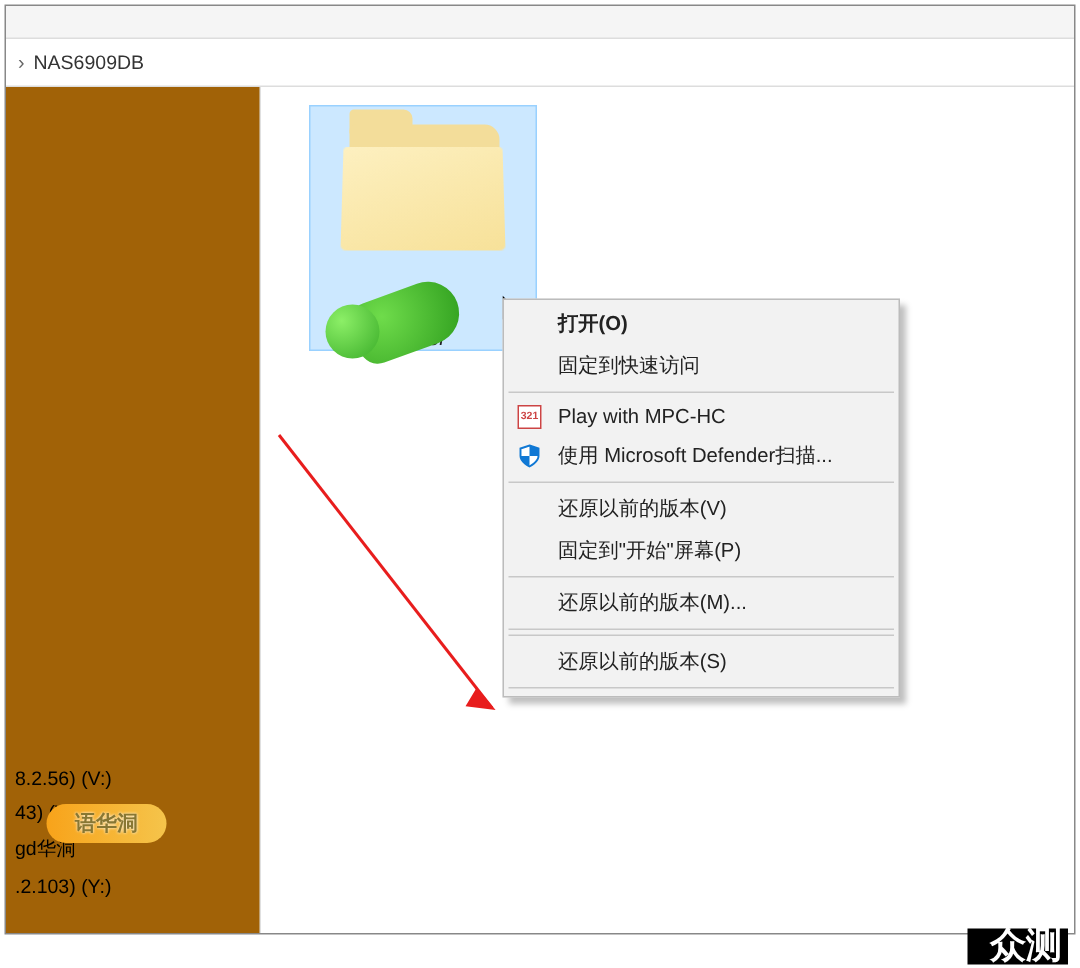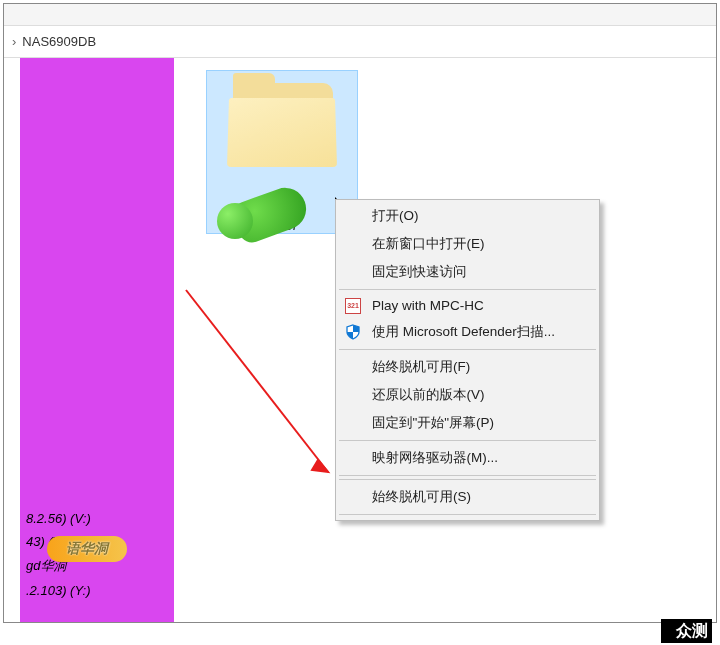--- a/index.html
+++ b/index.html
@@ -36,25 +36,24 @@
   .address-bar .chev {
     color: #666;
     margin-right: 6px;
   }
   .body-area {
     position: relative;
     height: calc(100% - 54px);
   }
   .nav-panel {
     position: absolute;
-    left: 16px; top: 0;
+    left: 0; top: 0;
     width: 170px; height: 100%;
     border-right: 1px solid #e0e0e0;
-    background: #d946ef;
-    font-style: italic;
+    background: #a16207;
   }
   .nav-items {
     position: absolute;
     left: 0; bottom: 20px;
     width: 100%;
     padding-left: 2px;
   }
   .nav-item {
     padding: 4px 4px;
     white-space: nowrap;
@@ -170,21 +169,21 @@
     padding: 2px;
   }
   .menu-item {
     display: flex;
     align-items: center;
     padding: 5px 8px 5px 34px;
     position: relative;
     font-size: 13.5px;
     color: #222;
   }
-  .menu-item.bold { font-weight: 400; }
+  .menu-item.bold { font-weight: 700; }
   .menu-item .micon {
     position: absolute;
     left: 6px; top: 50%;
     transform: translateY(-50%);
     width: 18px; height: 18px;
     display:flex;align-items:center;justify-content:center;
   }
   .menu-sep {
     height: 1px;
     background: #c8c8c8;
@@ -208,21 +207,21 @@
   .br-logo {
     position:absolute;
     right: 8px; bottom: 2px;
     color:#fff;
     background:#000;
     padding: 2px 4px;
     display:flex; align-items:flex-end;
     gap:2px;
   }
   .br-logo .small { font-size:9px; line-height:9px; writing-mode: vertical-rl; letter-spacing:-1px; }
-  .br-logo .big { font-size:16px; font-weight:bold; line-height:20px; }
+  .br-logo .big { font-size:24px; font-weight:bold; line-height:20px; }
 </style>
 </head>
 <body>
 
 <div class="frame">
 
   <div class="ribbon-strip"></div>
 
   <div class="address-bar">
     <span class="chev">›</span>
@@ -271,23 +270,20 @@
 <svg class="cursor" viewBox="0 0 16 22">
   <polygon points="0,0 0,16 4,13 7,19 10,18 7,12 12,12" fill="#000"></polygon>
   <polygon points="1,2 1,13 4,11 7,17 9,16 6,11 10,11" fill="#fff"></polygon>
 </svg>
 
 <div class="context-menu" id="context-menu">
     <div class="menu-item bold">
       <span>打开(O)</span>
     </div>
     <div class="menu-item">
-      <span>在新窗口中打开(E)</span>
-    </div>
-    <div class="menu-item">
       <span>固定到快速访问</span>
     </div>
     <div class="menu-sep"></div>
     <div class="menu-item">
       <span class="micon">
         <div class="mpc-ico">321</div>
       </span>
       <span>Play with MPC-HC</span>
     </div>
     <div class="menu-item">
@@ -295,36 +291,33 @@
         <svg width="16" height="16" viewBox="0 0 16 16">
           <path d="M8 1 L14 3 V8 C14 12 8 15 8 15 C8 15 2 12 2 8 V3 Z" fill="#fff" stroke="#1078d4" stroke-width="1.3"></path>
           <path d="M8 1 L14 3 V8 L8 8 Z" fill="#1078d4"></path>
           <path d="M2 8 L8 8 V15 C8 15 2 12 2 8 Z" fill="#1078d4"></path>
         </svg>
       </span>
       <span>使用 Microsoft Defender扫描...</span>
     </div>
     <div class="menu-sep"></div>
     <div class="menu-item">
-      <span>始终脱机可用(F)</span>
-    </div>
-    <div class="menu-item">
       <span>还原以前的版本(V)</span>
     </div>
     <div class="menu-item">
       <span>固定到"开始"屏幕(P)</span>
     </div>
     <div class="menu-sep"></div>
     <div class="menu-item">
-      <span>映射网络驱动器(M)...</span>
-    </div>
-    <div class="menu-sep"></div>
-    <div class="menu-sep"></div>
-    <div class="menu-item">
-      <span>始终脱机可用(S)</span>
+      <span>还原以前的版本(M)...</span>
+    </div>
+    <div class="menu-sep"></div>
+    <div class="menu-sep"></div>
+    <div class="menu-item">
+      <span>还原以前的版本(S)</span>
     </div>
     <div class="menu-sep"></div>
   </div>
 
 <div class="br-logo">
   <span class="small">新浪</span>
   <span class="big">众测</span>
 </div>
 
 </body></html>

